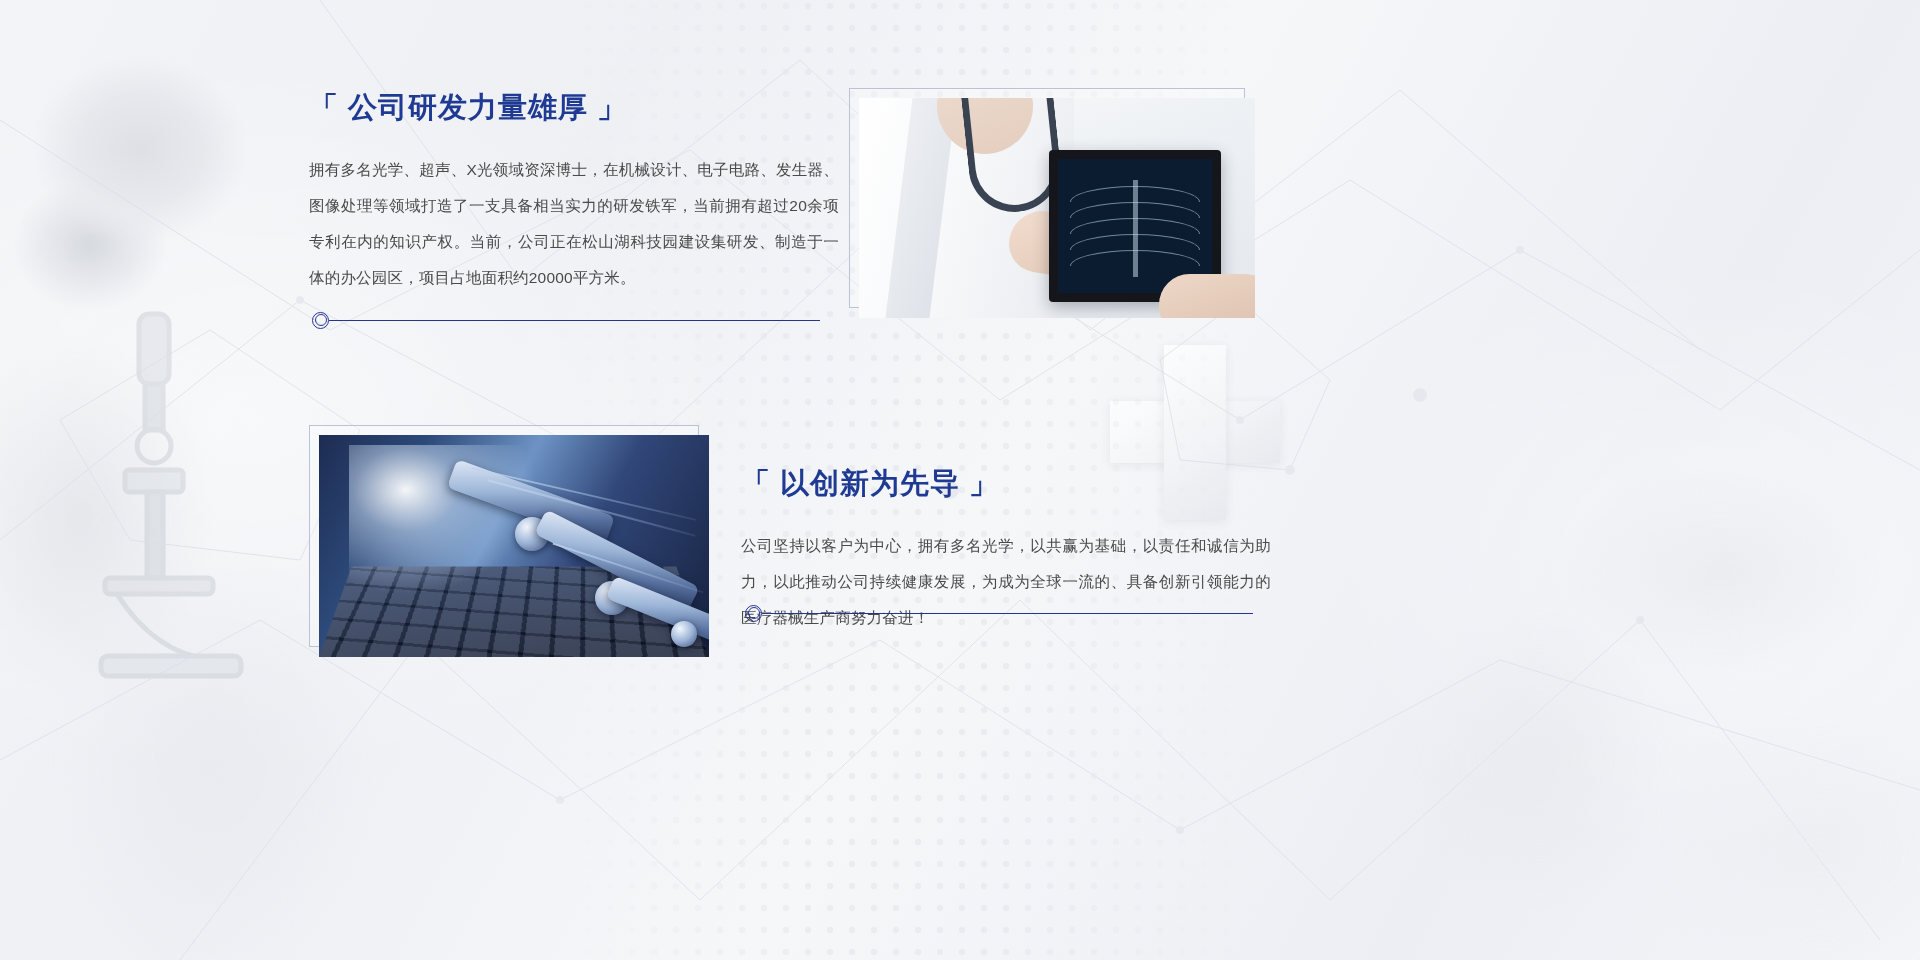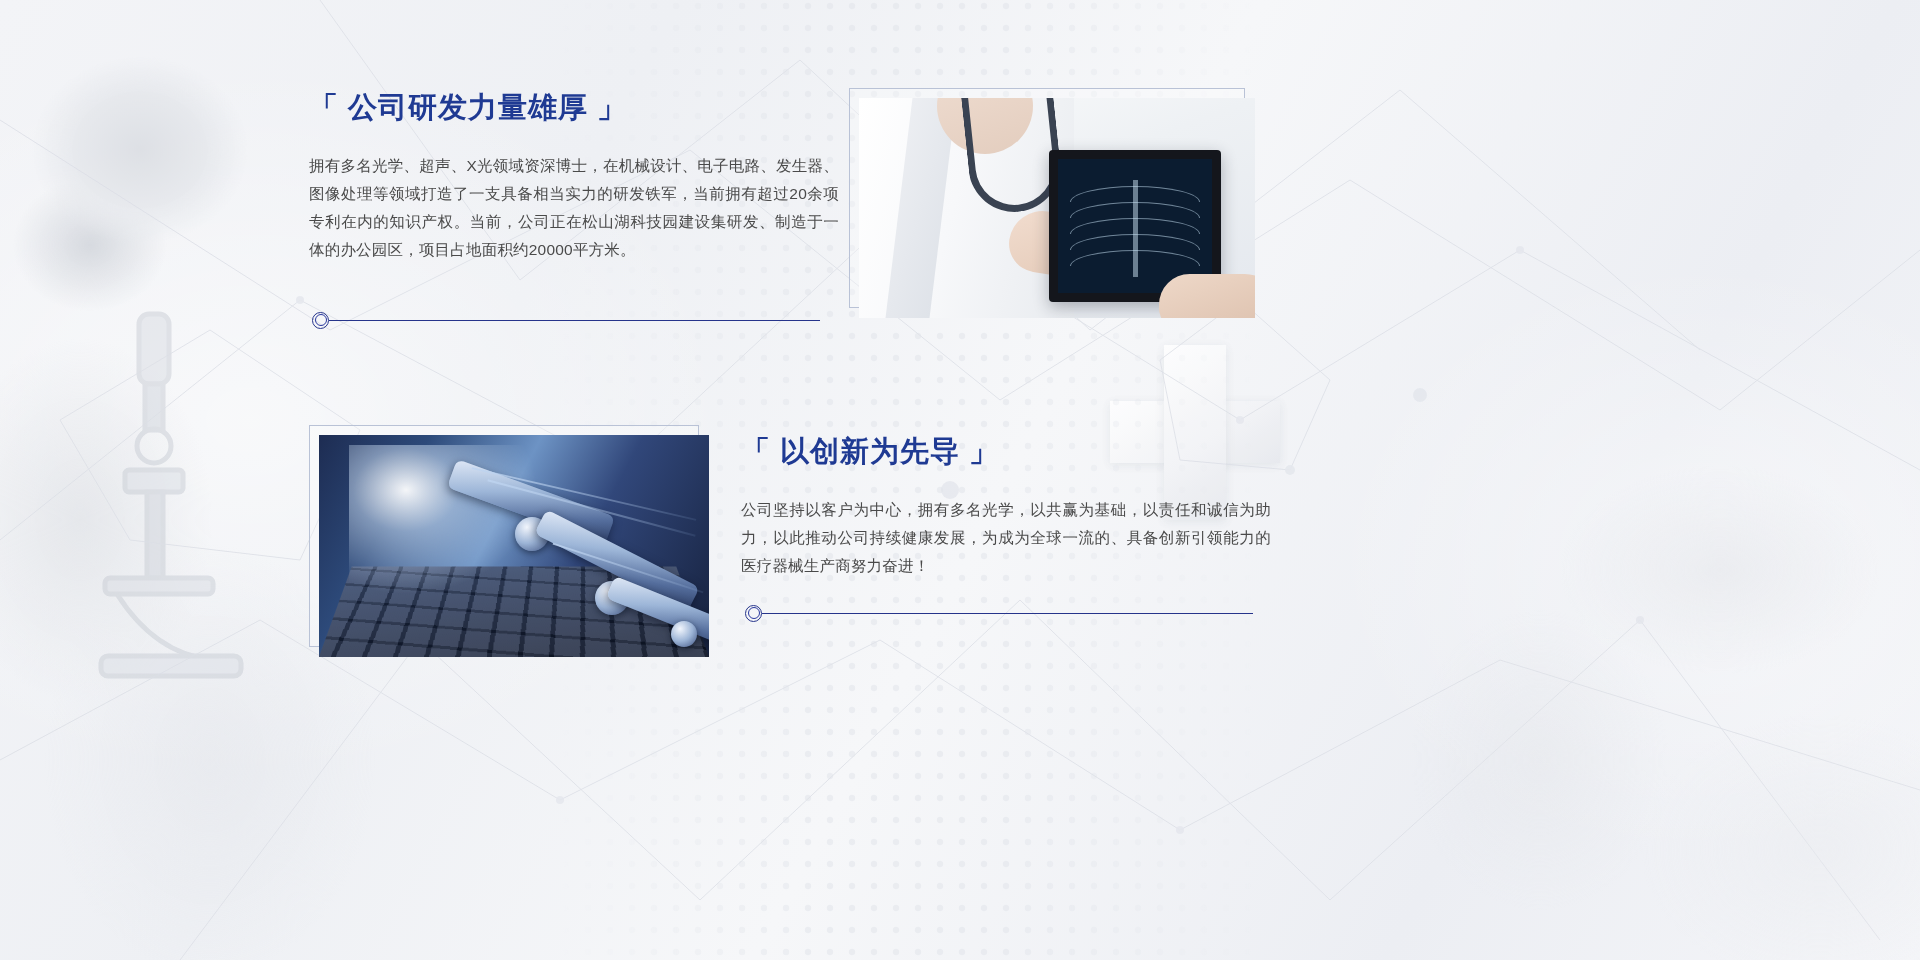--- a/index.html
+++ b/index.html
@@ -81,21 +81,21 @@
   .heading {
     font-size: 29px;
     font-weight: bold;
     letter-spacing: 1px;
     white-space: nowrap;
   }
 
   .paragraph {
     margin-top: 24px;
     font-size: 15.5px;
-    line-height: 28px;
+    line-height: 36px;
     color: #4a4a4a;
     text-align: justify;
     letter-spacing: 0.2px;
   }
 
   .divider {
     position: absolute;
     display: flex;
     align-items: center;
     height: 18px;
@@ -335,21 +335,21 @@
           <div class="rib" style="top:32%"></div>
           <div class="rib" style="top:44%"></div>
           <div class="rib" style="top:56%"></div>
           <div class="rib" style="top:68%"></div>
         </div>
       </div>
       <div class="hand-lower"></div>
     </div>
   </div>
 
-  <div class="block block-text" style="left:741px; top:432px;">
+  <div class="block block-text" style="left:741px; top:464px;">
     <div class="heading" style="color:#1f3a93;">「 以创新为先导 」</div>
     <div class="paragraph">公司坚持以客户为中心，拥有多名光学，以共赢为基础，以责任和诚信为助力，以此推动公司持续健康发展，为成为全球一流的、具备创新引领能力的医疗器械生产商努力奋进！</div>
   </div>
 
   <div class="divider" style="left:745px; top:604px; width:508px;">
     <span class="ring"></span>
     <span class="rule"></span>
   </div>
 
   <div class="photo-frame" style="left:309px; top:425px; width:400px; height:232px;">

